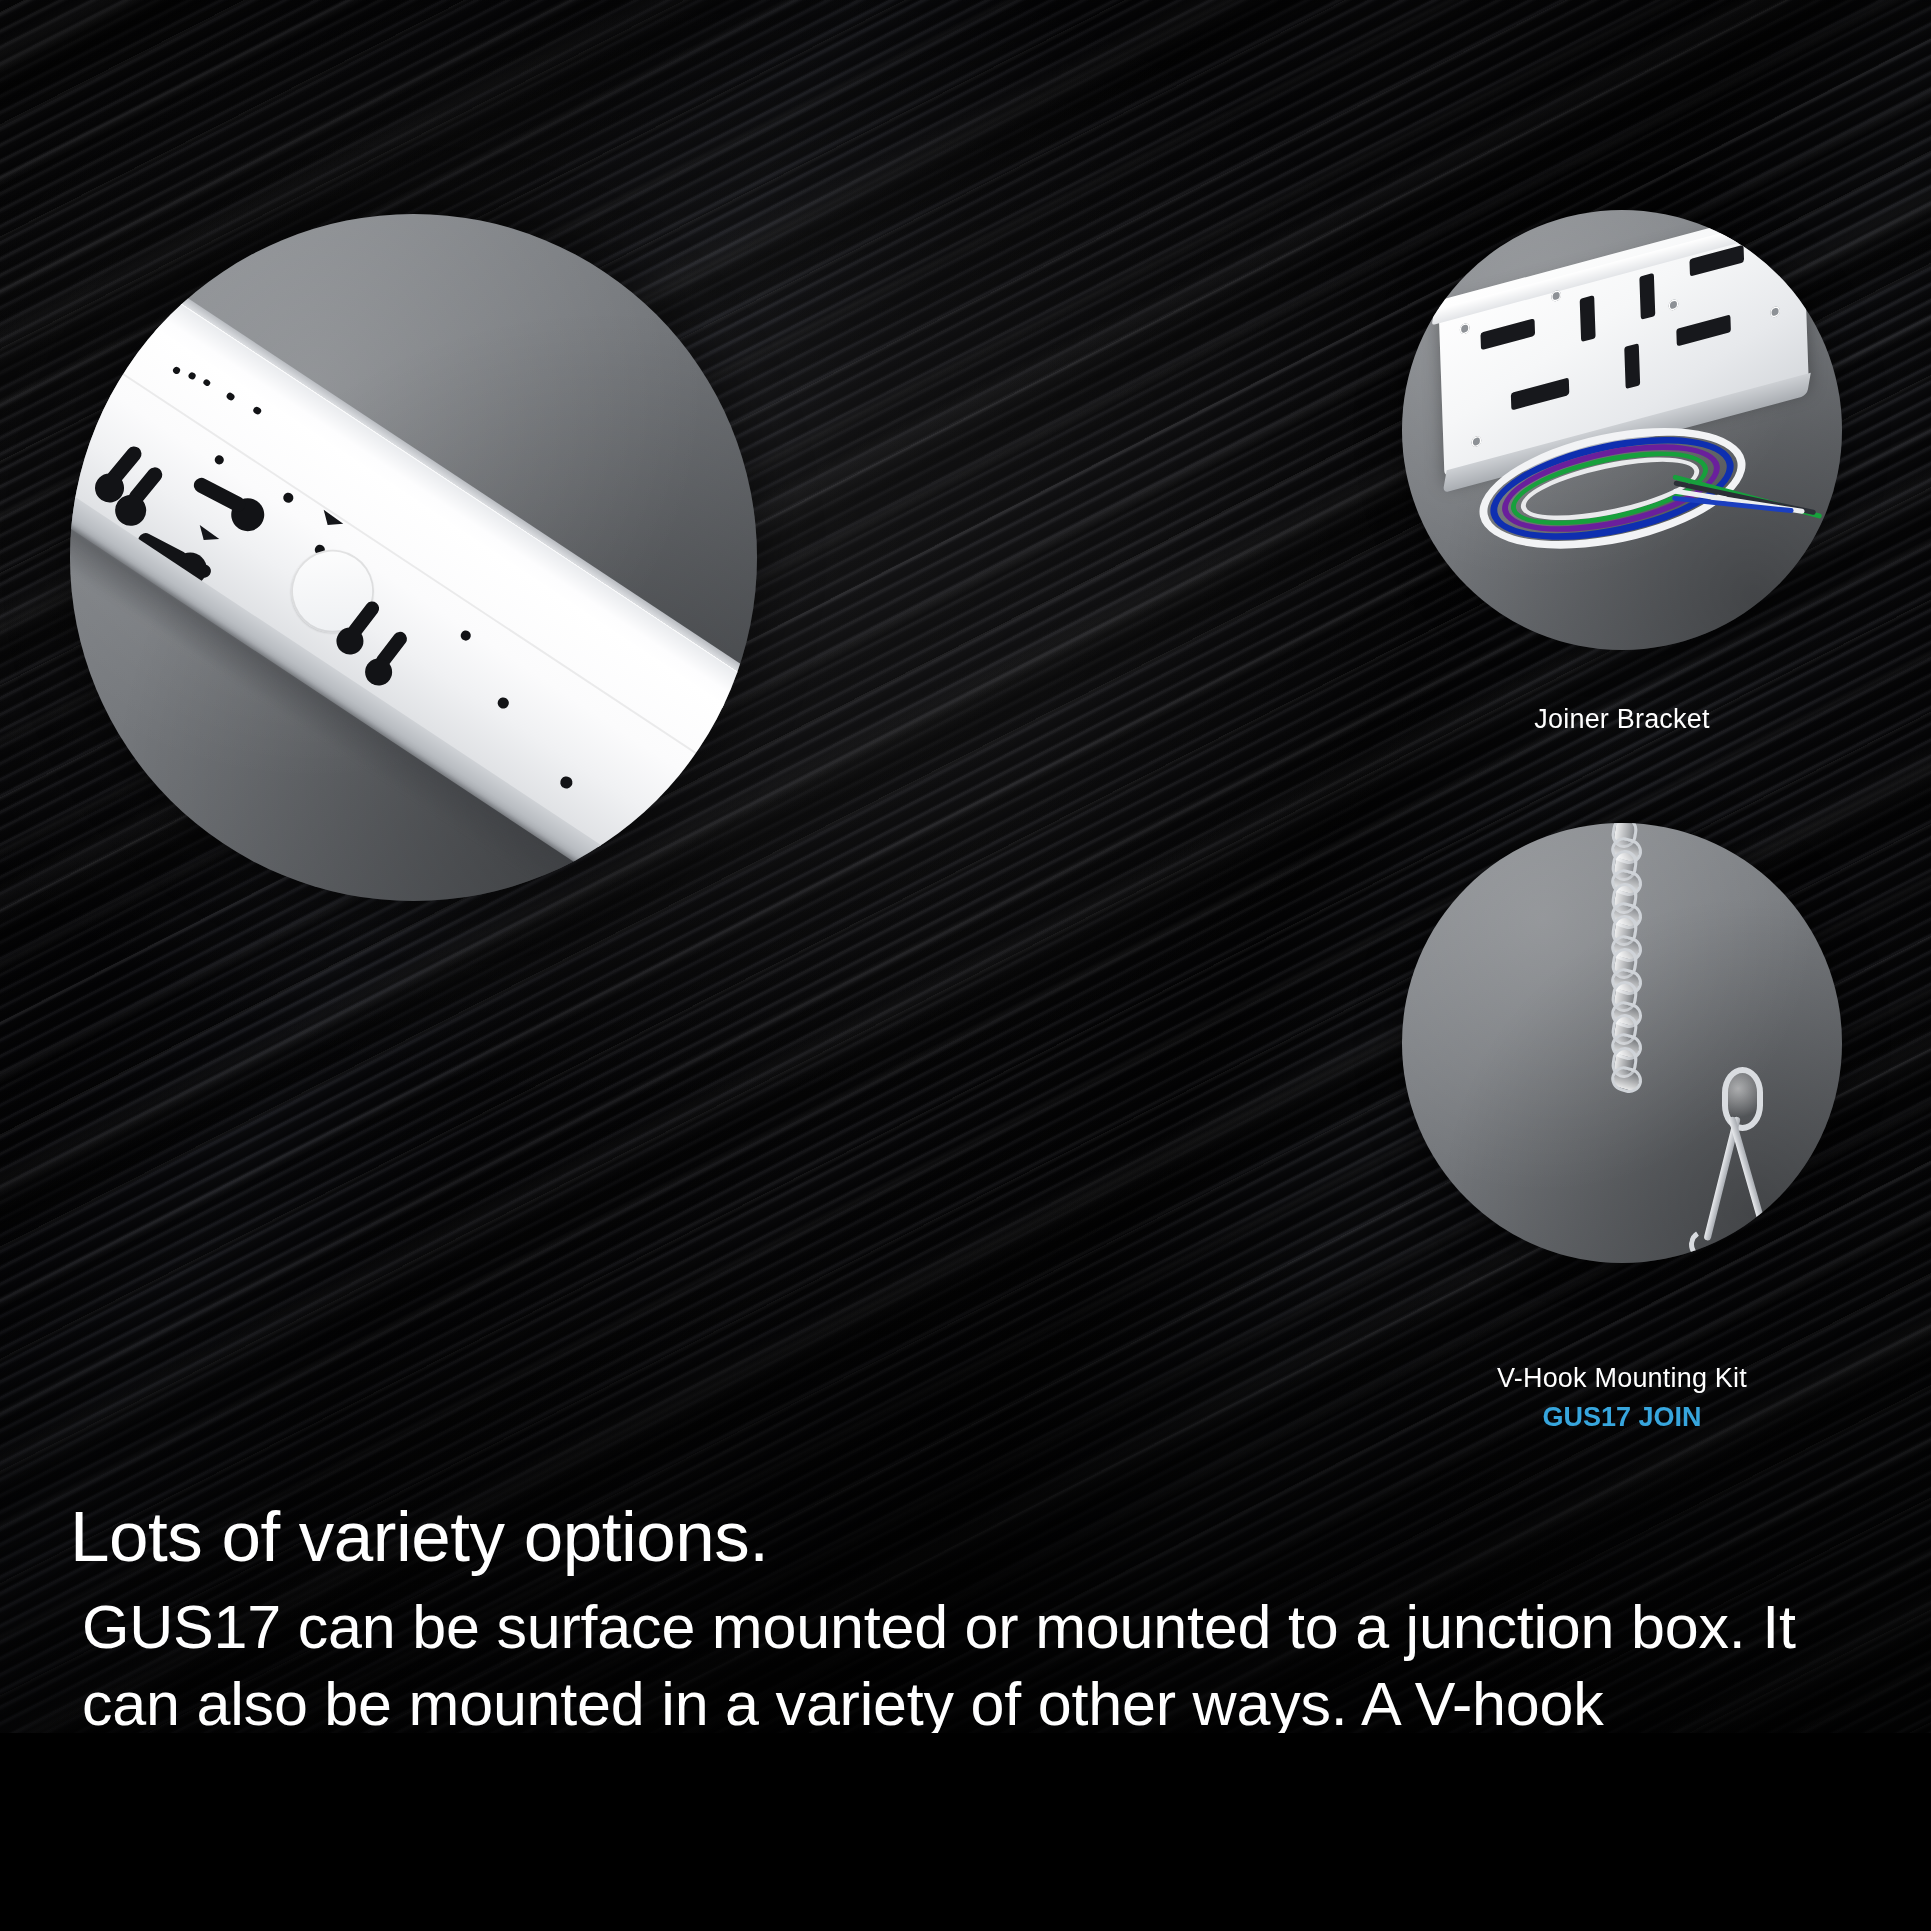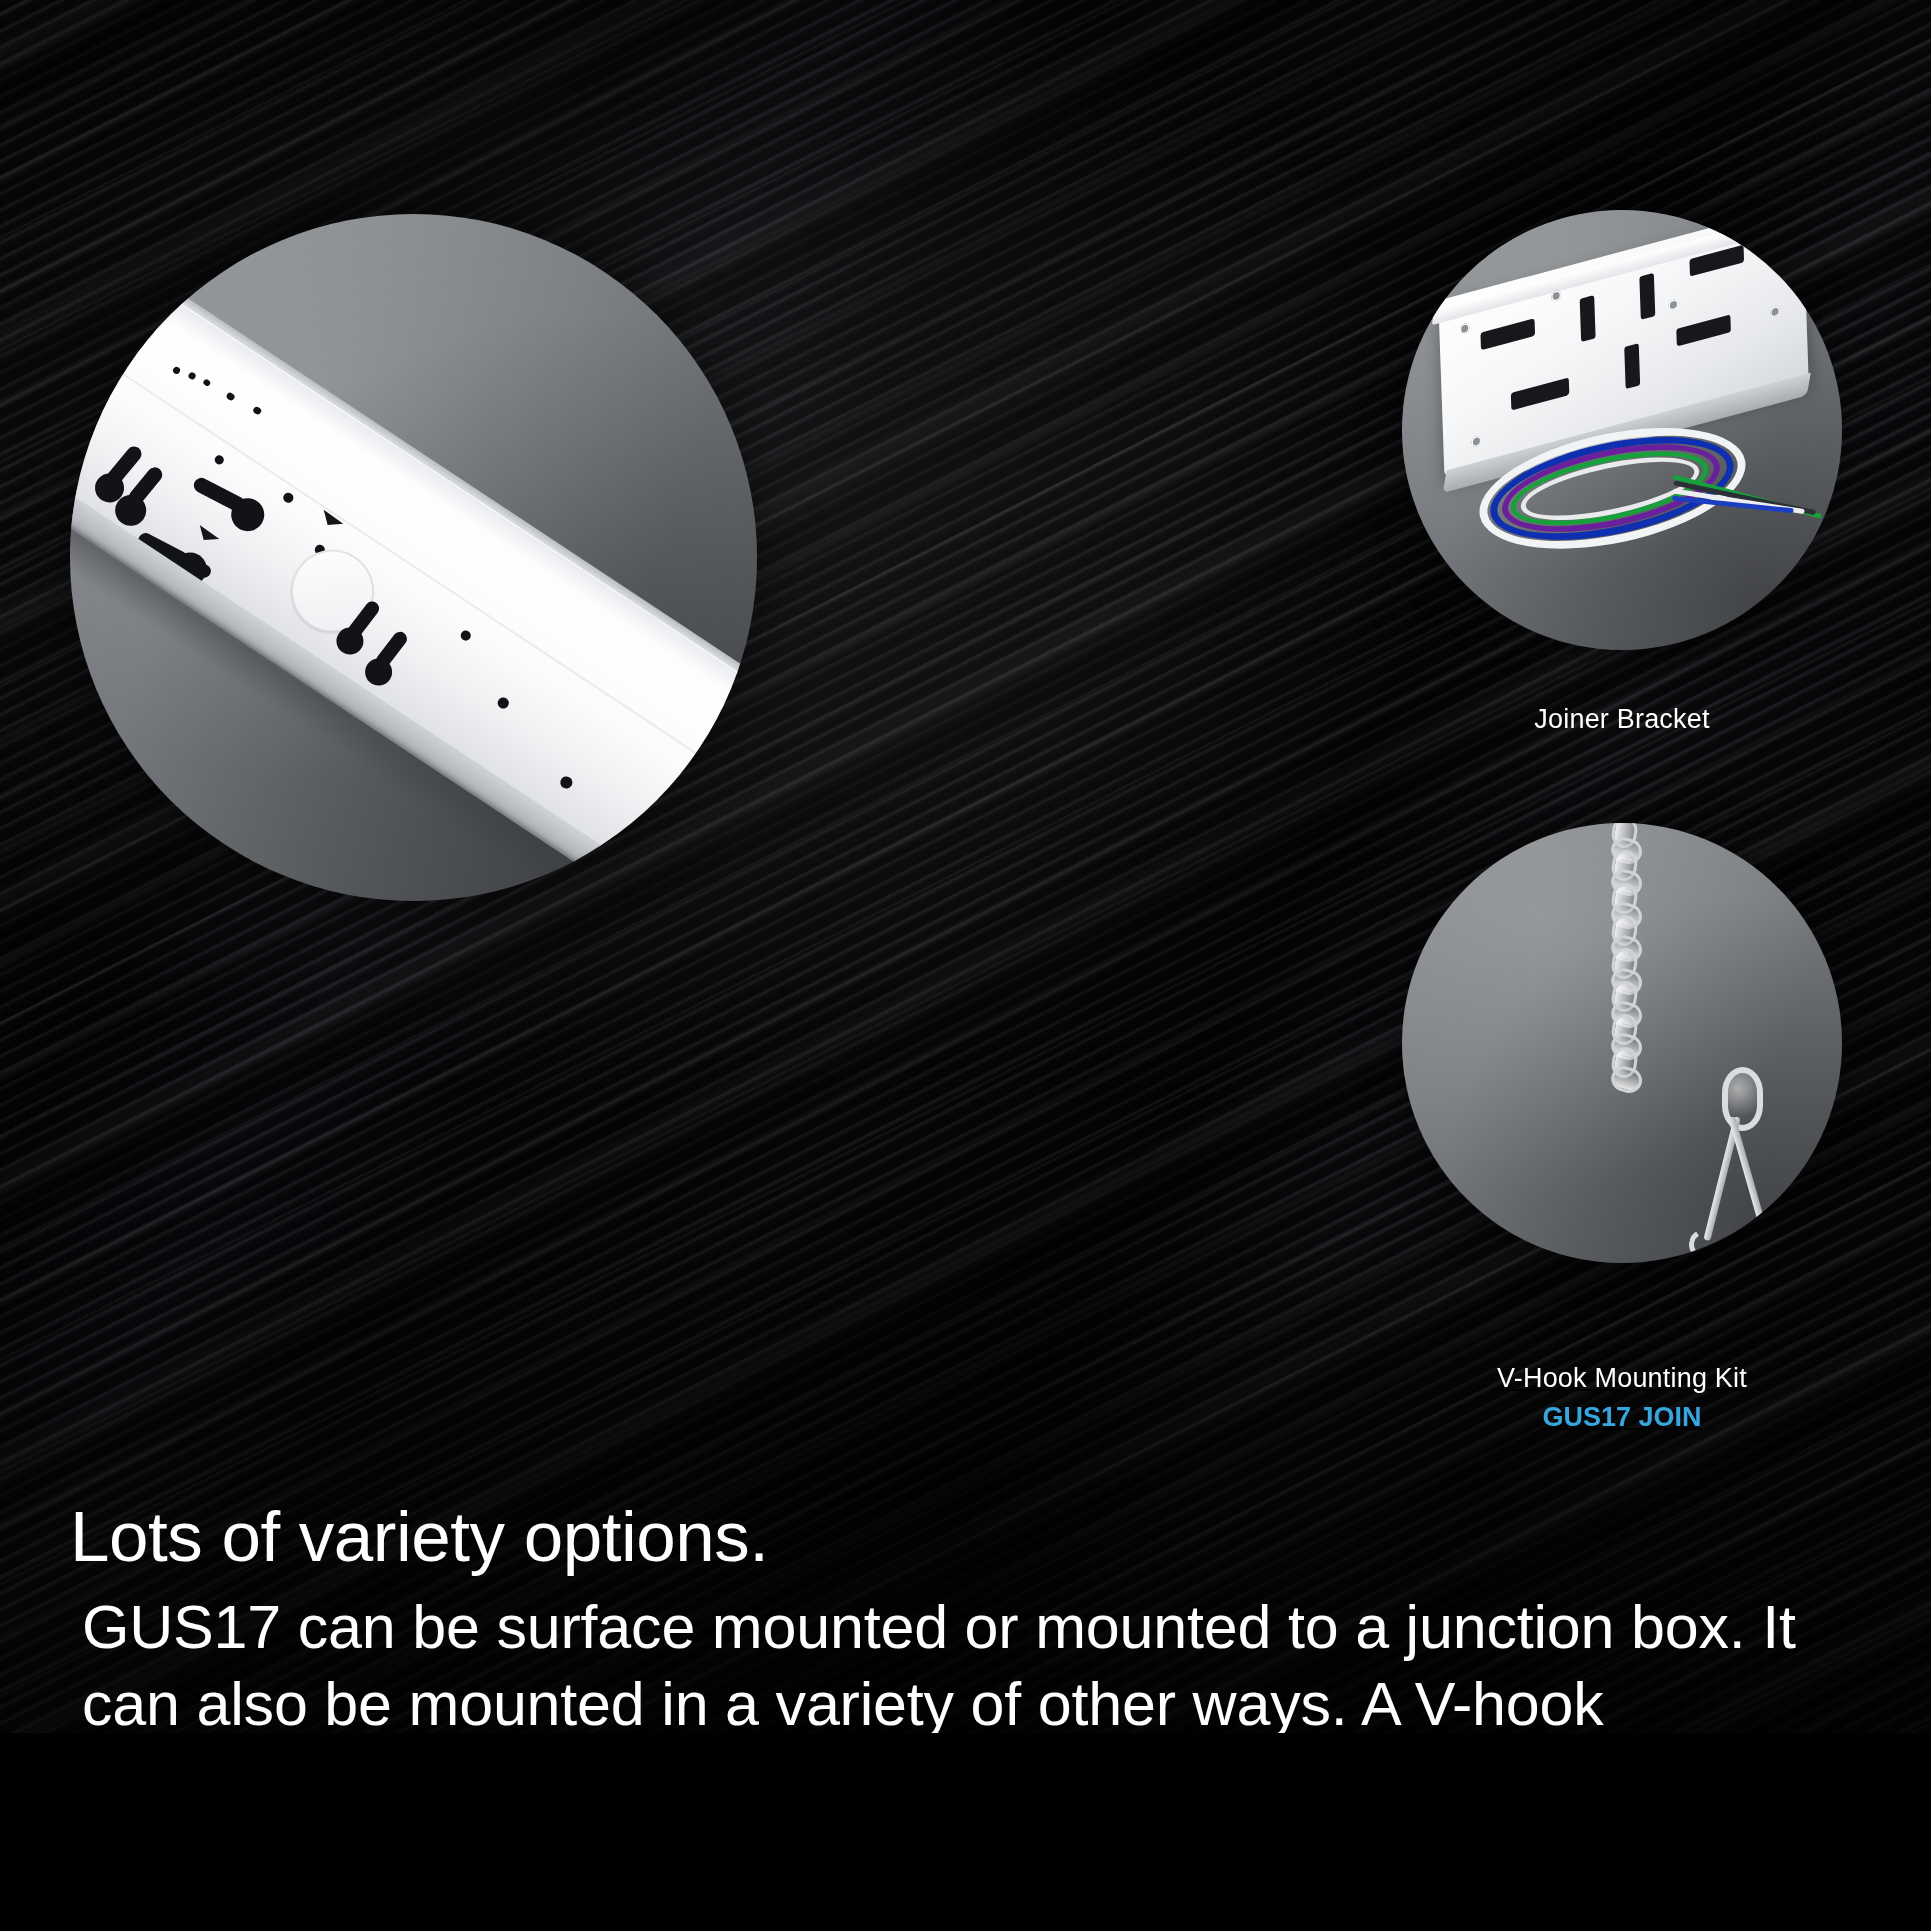--- a/index.html
+++ b/index.html
@@ -342,21 +342,21 @@
     letter-spacing: 0.2px;
   }
   .caption .cap-code {
     color: #37a6de;
     font-size: 27px;
     font-weight: bold;
     line-height: 1.3;
     margin-top: 3.9px;
   }
   #caption-joiner { top: 702px; }
-  #caption-vhook  { top: 1361px; text-decoration: underline; }
+  #caption-vhook  { top: 1361px; }
 
   
   .text-block {
     position: absolute;
     left: 70px;
     top: 1501px;
     width: 1806px;
     color: #ffffff;
   }
   .headline {

